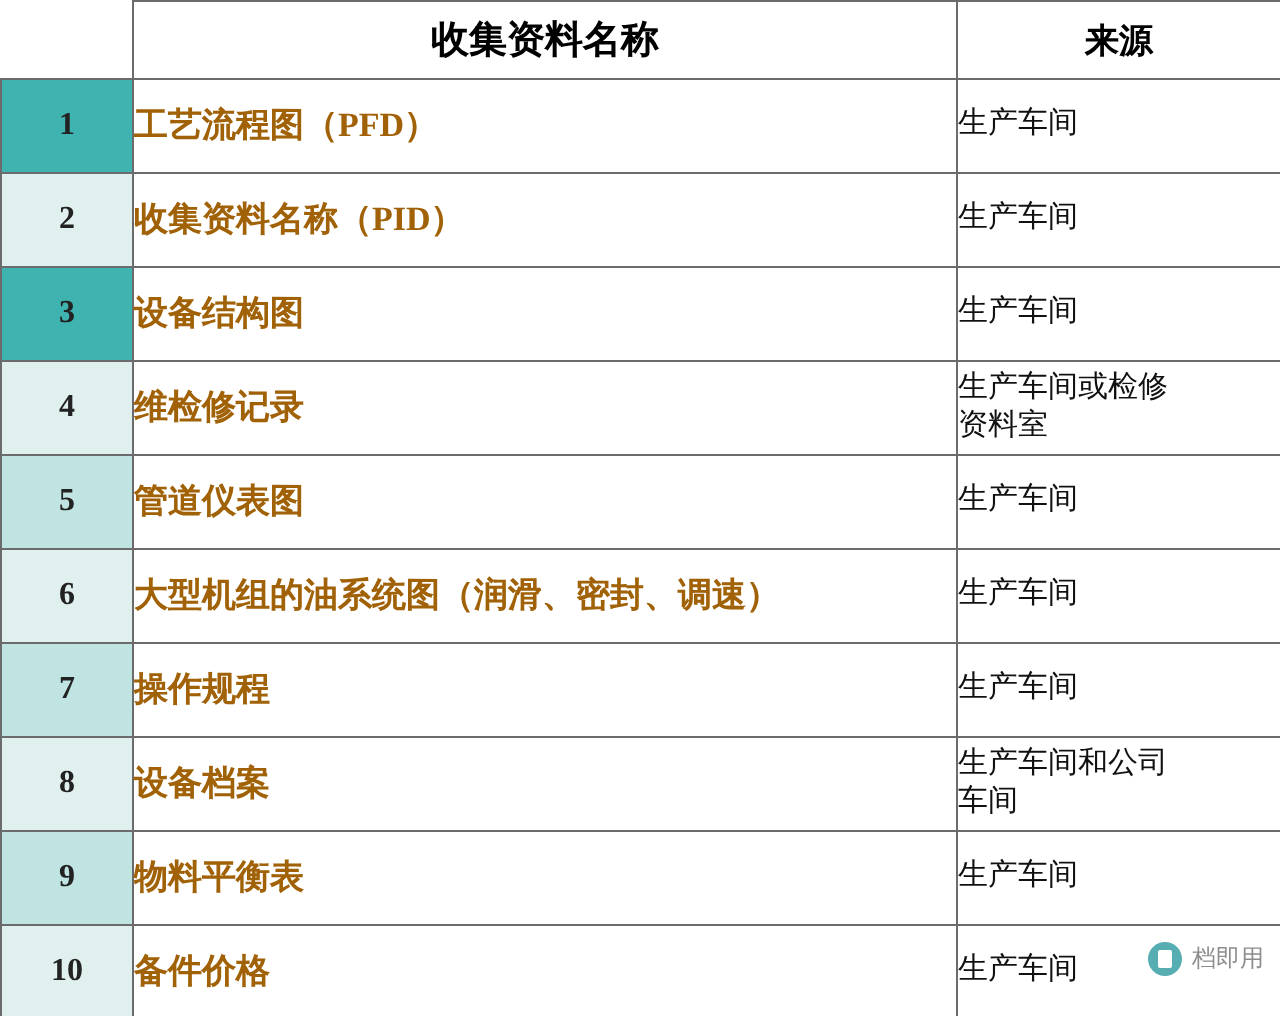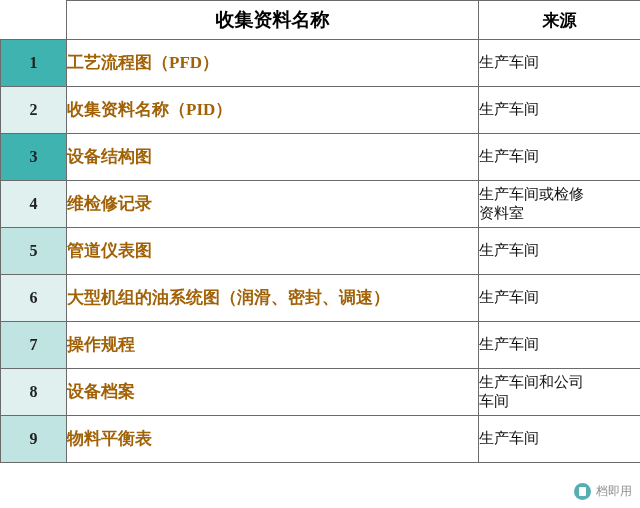--- a/index.html
+++ b/index.html
@@ -83,21 +83,21 @@
   
   .tint-a { background: #3fb3b0 !important; }
   .tint-b { background: #dff0ef !important; }
   .tint-c { background: #bfe4e2 !important; }
   .tint-a, .tint-c { color: #ffffff; }
   .tint-b { color: #2a2a2a; }
 
   .watermark {
     position: absolute;
     right: 8px;
-    bottom: 8px;
+    bottom: 20px;
     display: flex;
     align-items: center;
     gap: 5px;
     opacity: 0.85;
   }
   .watermark .wm-logo {
     width: 17px;
     height: 17px;
     border-radius: 50%;
     background: #3aa0a5;
@@ -206,20 +206,27 @@
       </tr>
 
       <tr>
         <td class="num-cell tint-c">9</td>
         <td class="name-cell">物料平衡表</td>
         <td class="src-cell">
           <span class="src-line">生产车间</span>
         </td>
       </tr>
 
+      <tr>
+        <td class="num-cell tint-b">10</td>
+        <td class="name-cell">备件价格</td>
+        <td class="src-cell">
+          <span class="src-line">生产车间</span>
+        </td>
+      </tr>
     </tbody>
   </table>
 
   <div class="watermark">
     <span class="wm-logo"></span>
     <span class="wm-text">档即用</span>
   </div>
 
 </div>
 

